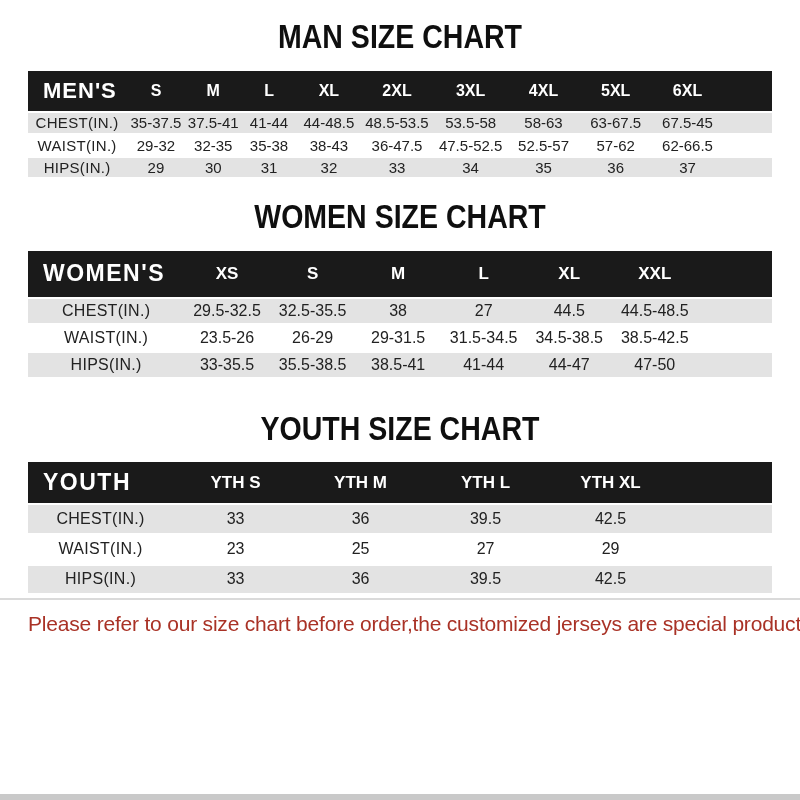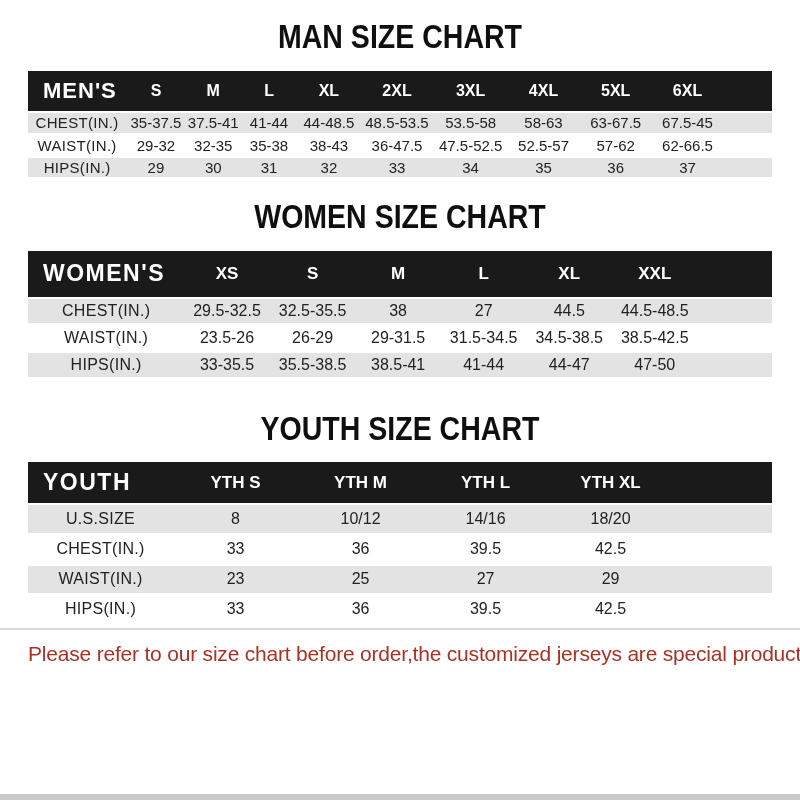--- a/index.html
+++ b/index.html
@@ -206,28 +206,20 @@
               <th class="corner">YOUTH</th>
               <th class="colhead">YTH S</th>
               <th class="colhead">YTH M</th>
               <th class="colhead">YTH L</th>
               <th class="colhead">YTH XL</th>
               <th class="filler"></th>
             </tr>
           </thead>
           <tbody>
             <tr>
-              <td class="rowlabel">U.S.SIZE</td>
-              <td>8</td>
-              <td>10/12</td>
-              <td>14/16</td>
-              <td>18/20</td>
-              <td class="filler"></td>
-            </tr>
-            <tr>
               <td class="rowlabel">CHEST(IN.)</td>
               <td>33</td>
               <td>36</td>
               <td>39.5</td>
               <td>42.5</td>
               <td class="filler"></td>
             </tr>
             <tr>
               <td class="rowlabel">WAIST(IN.)</td>
               <td>23</td>

